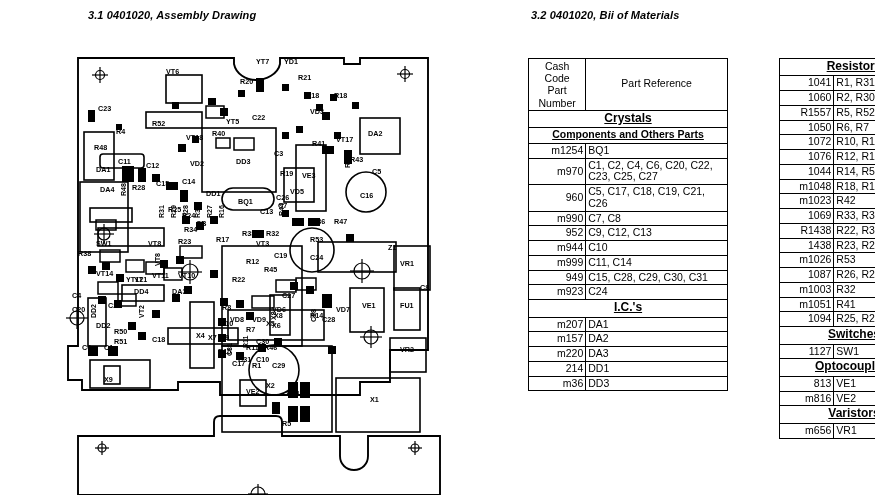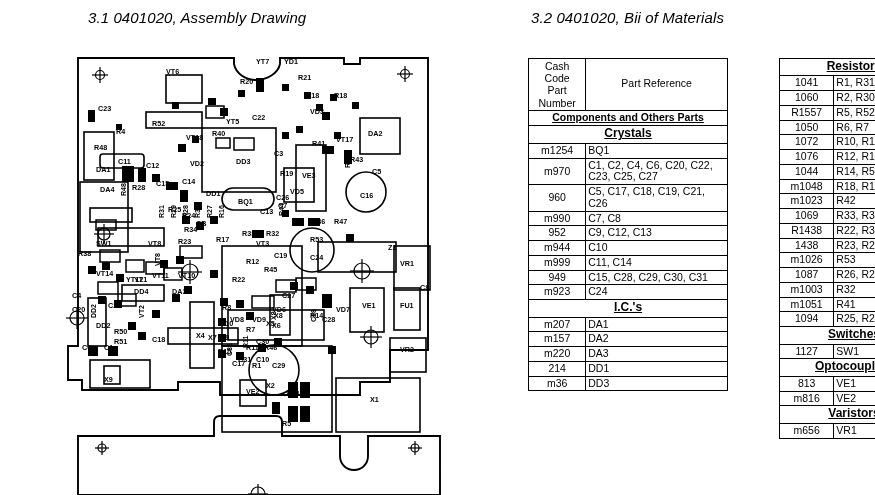--- a/index.html
+++ b/index.html
@@ -12,22 +12,22 @@
     height: 495px;
     position: relative;
     overflow: hidden;
     font-family: "Liberation Sans", sans-serif;
     color: #000000;
   }
 
   
   .section-title {
     position: absolute;
-    font-size: 15px;
-    font-weight: normal;
+    font-size: 11px;
+    font-weight: bold;
     font-style: italic;
     letter-spacing: 0.1px;
     white-space: nowrap;
   }
   #title-assembly { left: 88px; top: 9px; }
   #title-bom      { left: 531px; top: 9px; }
 
   
   #pcb-drawing {
     position: absolute;
@@ -55,21 +55,21 @@
   }
   #bom-table-left  { left: 528px; top: 58px; width: 200px; }
   #bom-table-right { left: 779px; top: 58px; width: 150px; }
 
   #bom-table-left col.c-code { width: 57px; }
   #bom-table-left col.c-ref  { width: 141px; }
   #bom-table-right col.c-code { width: 54px; }
   #bom-table-right col.c-ref  { width: 94px; }
 
   .cell-code {
-    text-align: center;
+    text-align: right;
     white-space: nowrap;
   }
   .cell-ref {
     text-align: left;
     white-space: normal;
   }
   .hdr-cell {
     text-align: center;
     font-weight: normal;
     padding: 2px 2px;
@@ -423,25 +423,25 @@
       <td class="hdr-cell">
         <div class="hdr-stack">
           <div>Cash</div>
           <div>Code</div>
           <div>Part</div>
           <div>Number</div>
         </div>
       </td>
       <td class="hdr-cell">Part Reference</td>
     </tr>
-  <tr class="group-row size-small">
+  <tr class="group-row size-big">
+        <td colspan="2"><span>Crystals</span></td>
+      </tr>
+      <tr class="group-row size-small">
         <td colspan="2"><span>Components and Others Parts</span></td>
-      </tr>
-      <tr class="group-row size-big">
-        <td colspan="2"><span>Crystals</span></td>
       </tr>
       <tr>
         <td class="cell-code">m1254</td>
         <td class="cell-ref">BQ1</td>
       </tr>
       <tr>
         <td class="cell-code">m970</td>
         <td class="cell-ref">C1, C2, C4, C6, C20, C22, C23, C25, C27</td>
       </tr>
       <tr>

